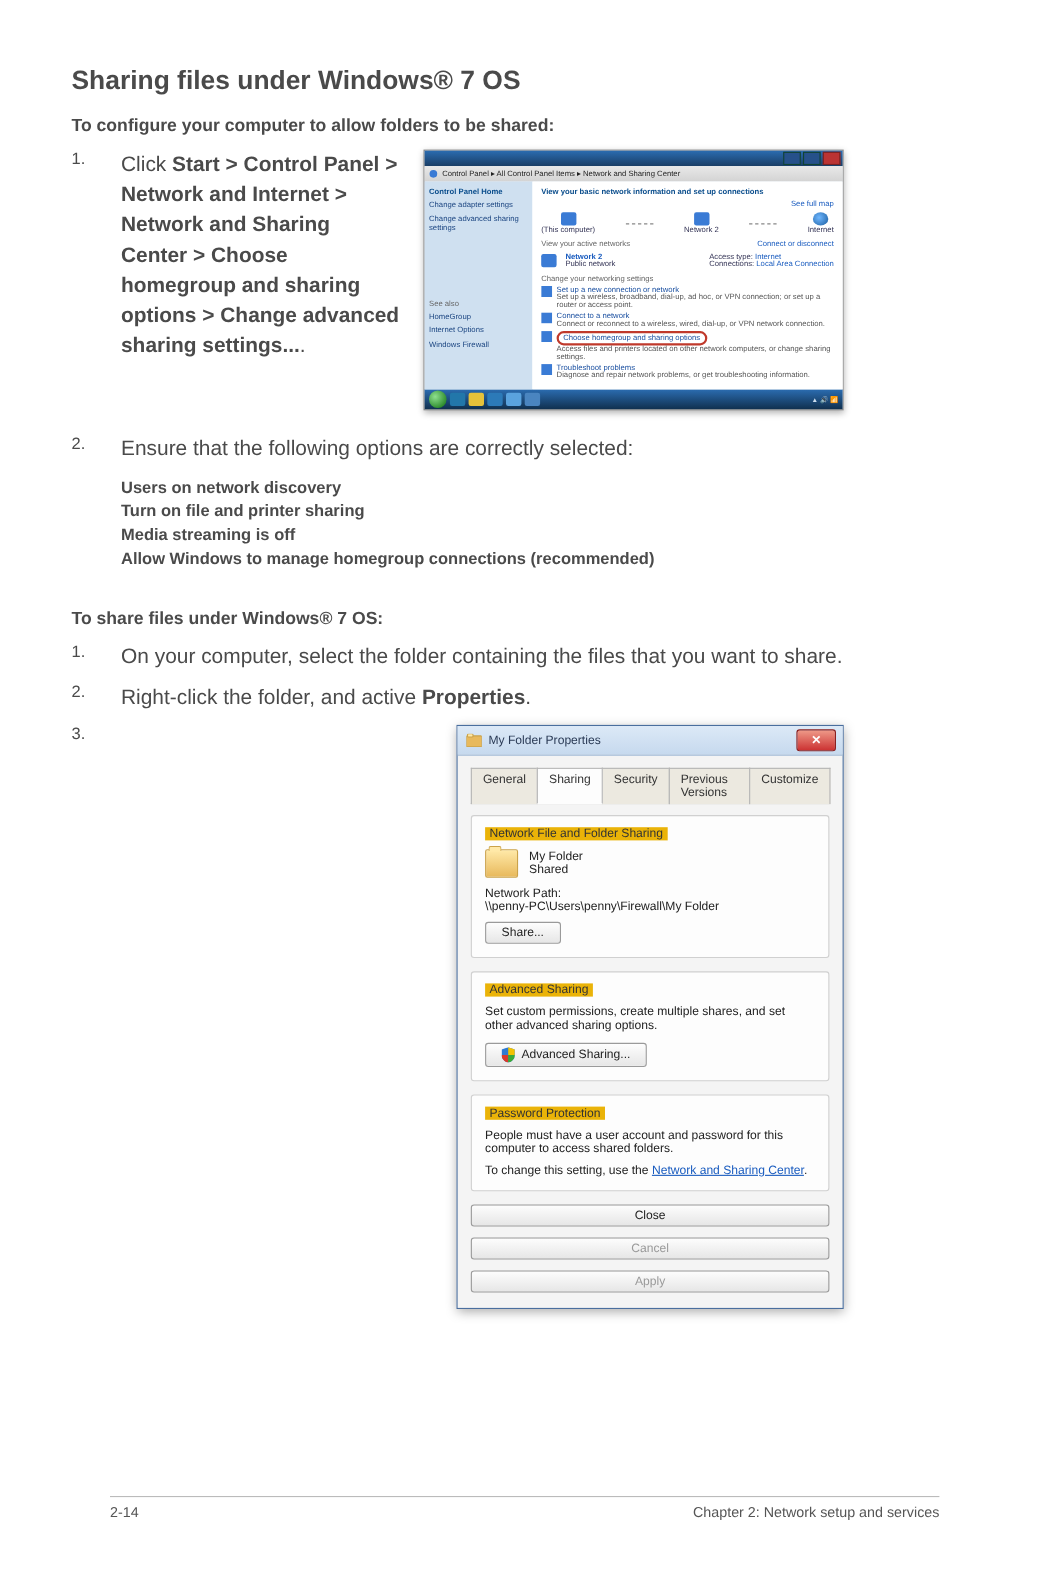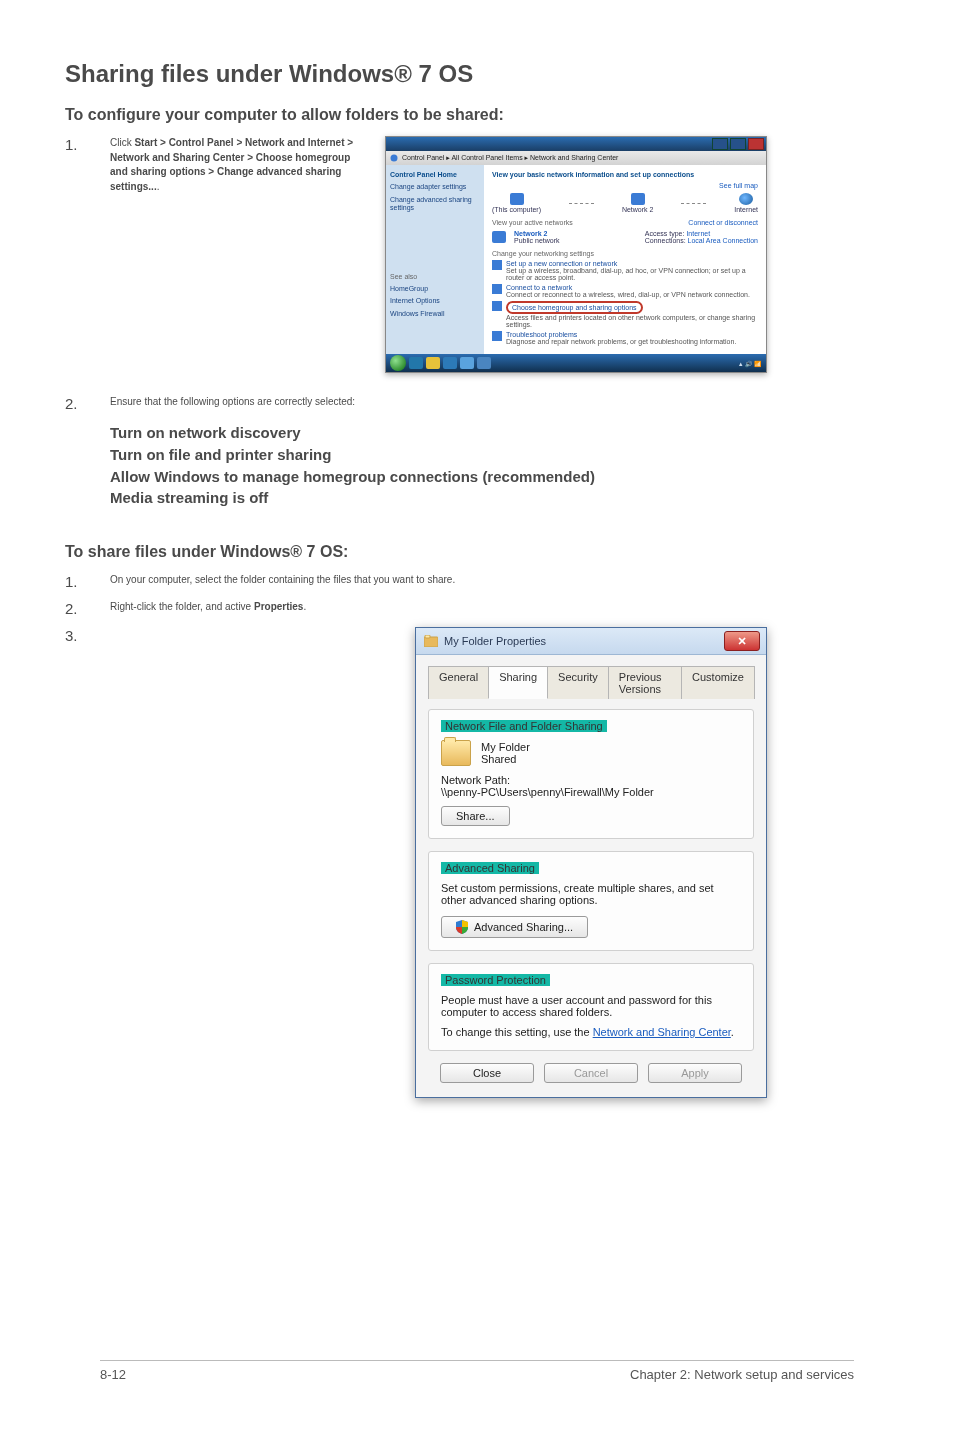--- a/index.html
+++ b/index.html
@@ -32,21 +32,21 @@
     gap: 10px;
     margin-bottom: 10px;
   }
   .step-num {
     flex: 0 0 35px;
     font-size: 15px;
     color: #4a4a4a;
   }
   .step-body {
     flex: 1;
-    font-size: 10px;
+    font-size: 19px;
     color: #4a4a4a;
     line-height: 1.45;
   }
   .step-body b { font-weight: bold; }
   .indent-block {
     margin-left: 45px;
     font-size: 15px;
     color: #4a4a4a;
     line-height: 1.45;
   }
@@ -145,31 +145,31 @@
   .tab{
     padding:4px 10px;border:1px solid #b5b5b5;border-bottom:none;
     background:#ece9e0;margin-right:-1px;font-size:11px;color:#333;
     position:relative;top:1px;
   }
   .tab.active{background:#fdfdfd;border-bottom:1px solid #fdfdfd;z-index:2;}
   .group{
     border:1px solid #d0d0d0;border-radius:3px;padding:10px 12px 12px;margin-bottom:12px;
     background:#fdfdfd;
   }
-  .group-title{font-size:11px;color:#333;margin:-18px 0 8px 0;background:#14b8a6;display:inline-block;padding:0 4px;}
+  .group-title{font-size:11px;color:#333;margin:-18px 0 8px 0;background:#eab308;display:inline-block;padding:0 4px;}
   .folder-row{display:flex;align-items:center;gap:10px;margin-bottom:8px;}
   .folder-ico{width:28px;height:24px;background:linear-gradient(#ffe9a8,#e8b95c);border:1px solid #caa24a;border-radius:2px;position:relative;}
   .folder-ico::before{content:"";position:absolute;top:-4px;left:2px;width:10px;height:4px;background:#ffe9a8;border:1px solid #caa24a;border-bottom:none;border-radius:2px 2px 0 0;}
   .winbtn{
     display:inline-block;padding:3px 14px;border:1px solid #9a9a9a;border-radius:3px;
     background:linear-gradient(#fdfdfd,#e6e6e6);font-size:11px;color:#222;
   }
   .winbtn.shield{display:inline-flex;align-items:center;gap:6px;}
   .link{color:#1a5cbf;text-decoration:underline;cursor:pointer;}
-  .dlg-buttons{display:flex;justify-content:center;gap:10px;margin-top:6px;}
+  .dlg-buttons{display:flex;justify-content:flex-start;gap:10px;margin-top:6px;flex-direction:column;}
   .dlg-buttons .winbtn{min-width:64px;text-align:center;}
   .dlg-buttons .winbtn.disabled{color:#999;}
 
   .footer {
     position: absolute;
     bottom: 28px;
     left: 100px;
     right: 100px;
     border-top: 1px solid #bbb;
     padding-top: 6px;
@@ -307,24 +307,24 @@
         </div>
       </div>
     </div>
   </div>
 
   <div class="step-row" style="margin-top:22px">
     <div class="step-num">2.</div>
     <div class="step-body">Ensure that the following options are correctly selected:</div>
   </div>
   <div class="indent-block">
-    <p class="bold-line">Turn on network discovery</p>
+    <p class="bold-line">Users on network discovery</p>
     <p class="bold-line">Turn on file and printer sharing</p>
+    <p class="bold-line">Media streaming is off</p>
     <p class="bold-line">Allow Windows to manage homegroup connections (recommended)</p>
-    <p class="bold-line">Media streaming is off</p>
   </div>
 
   <p class="subhead" style="margin-top:34px">To share files under Windows® 7 OS:</p>
 
   <div class="step-row">
     <div class="step-num">1.</div>
     <div class="step-body">On your computer, select the folder containing the files that you want to share.</div>
   </div>
   <div class="step-row">
     <div class="step-num">2.</div>
@@ -403,17 +403,17 @@
             <span class="winbtn">Close</span>
             <span class="winbtn disabled">Cancel</span>
             <span class="winbtn disabled">Apply</span>
           </div>
         </div>
       </div>
     </div>
   </div>
 
   <div class="footer">
-    <span>8-12</span>
+    <span>2-14</span>
     <span>Chapter 2:  Network setup and services</span>
   </div>
 
 </div>
 
 </body></html>

